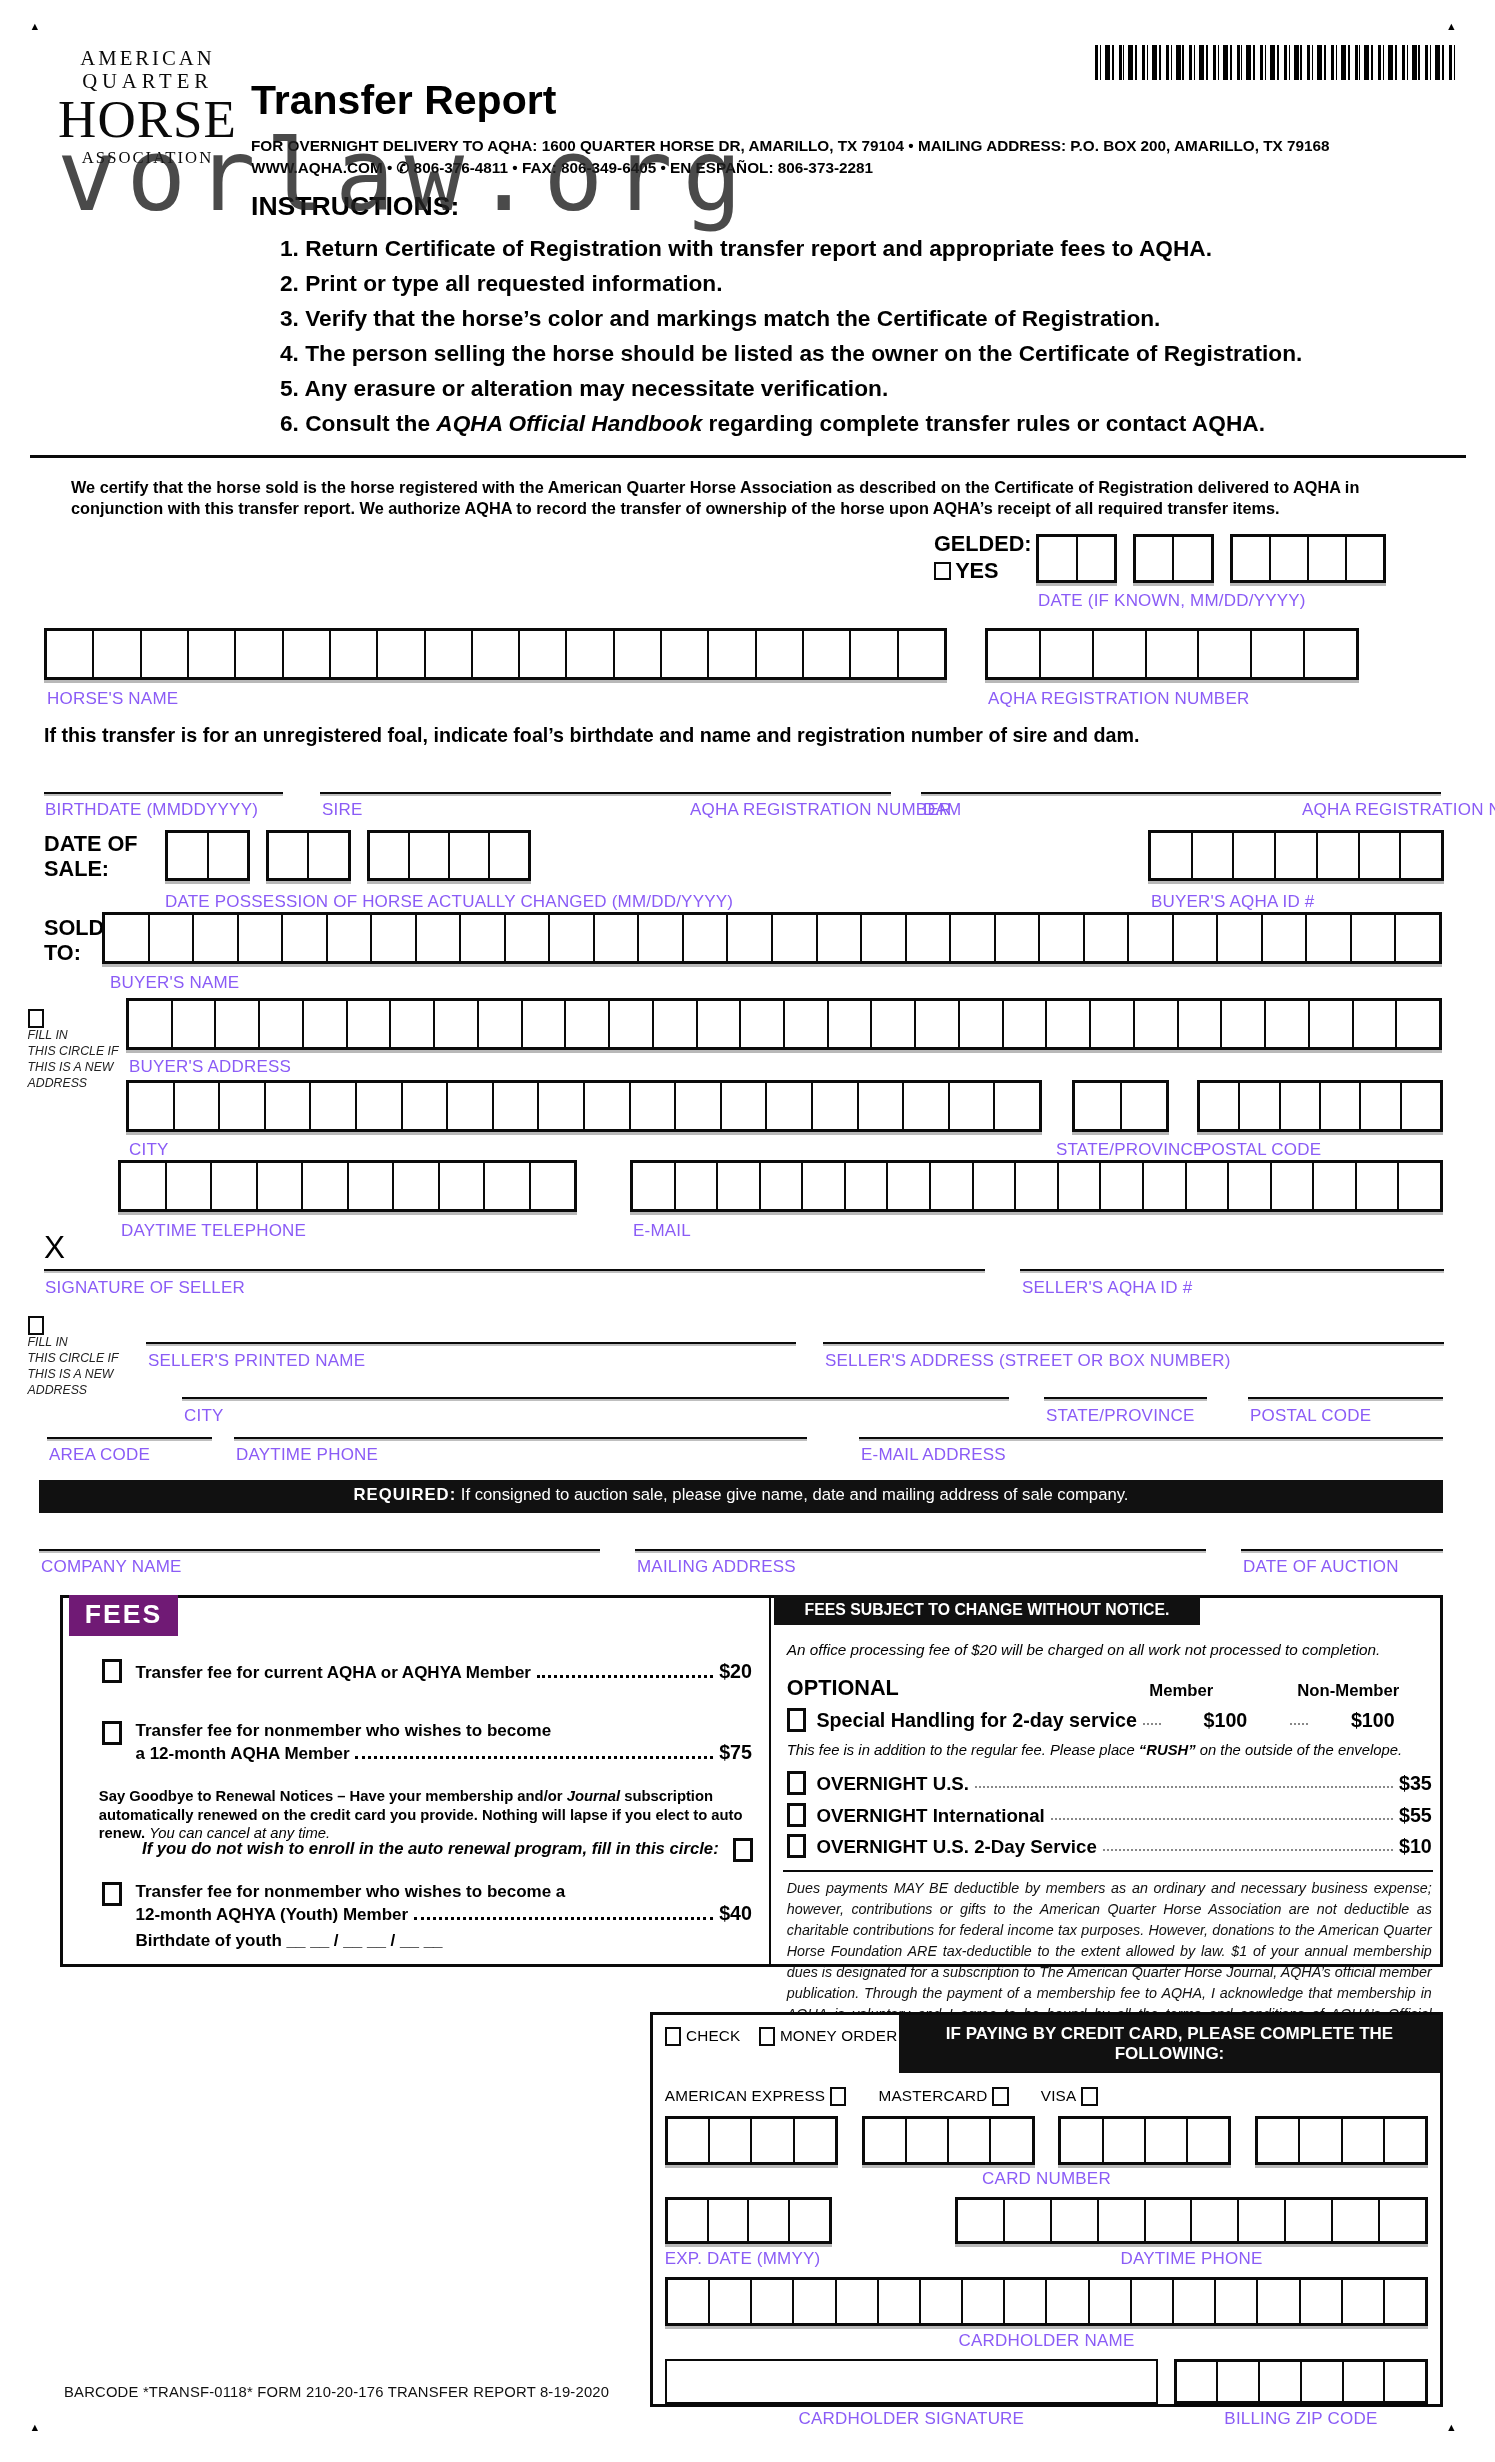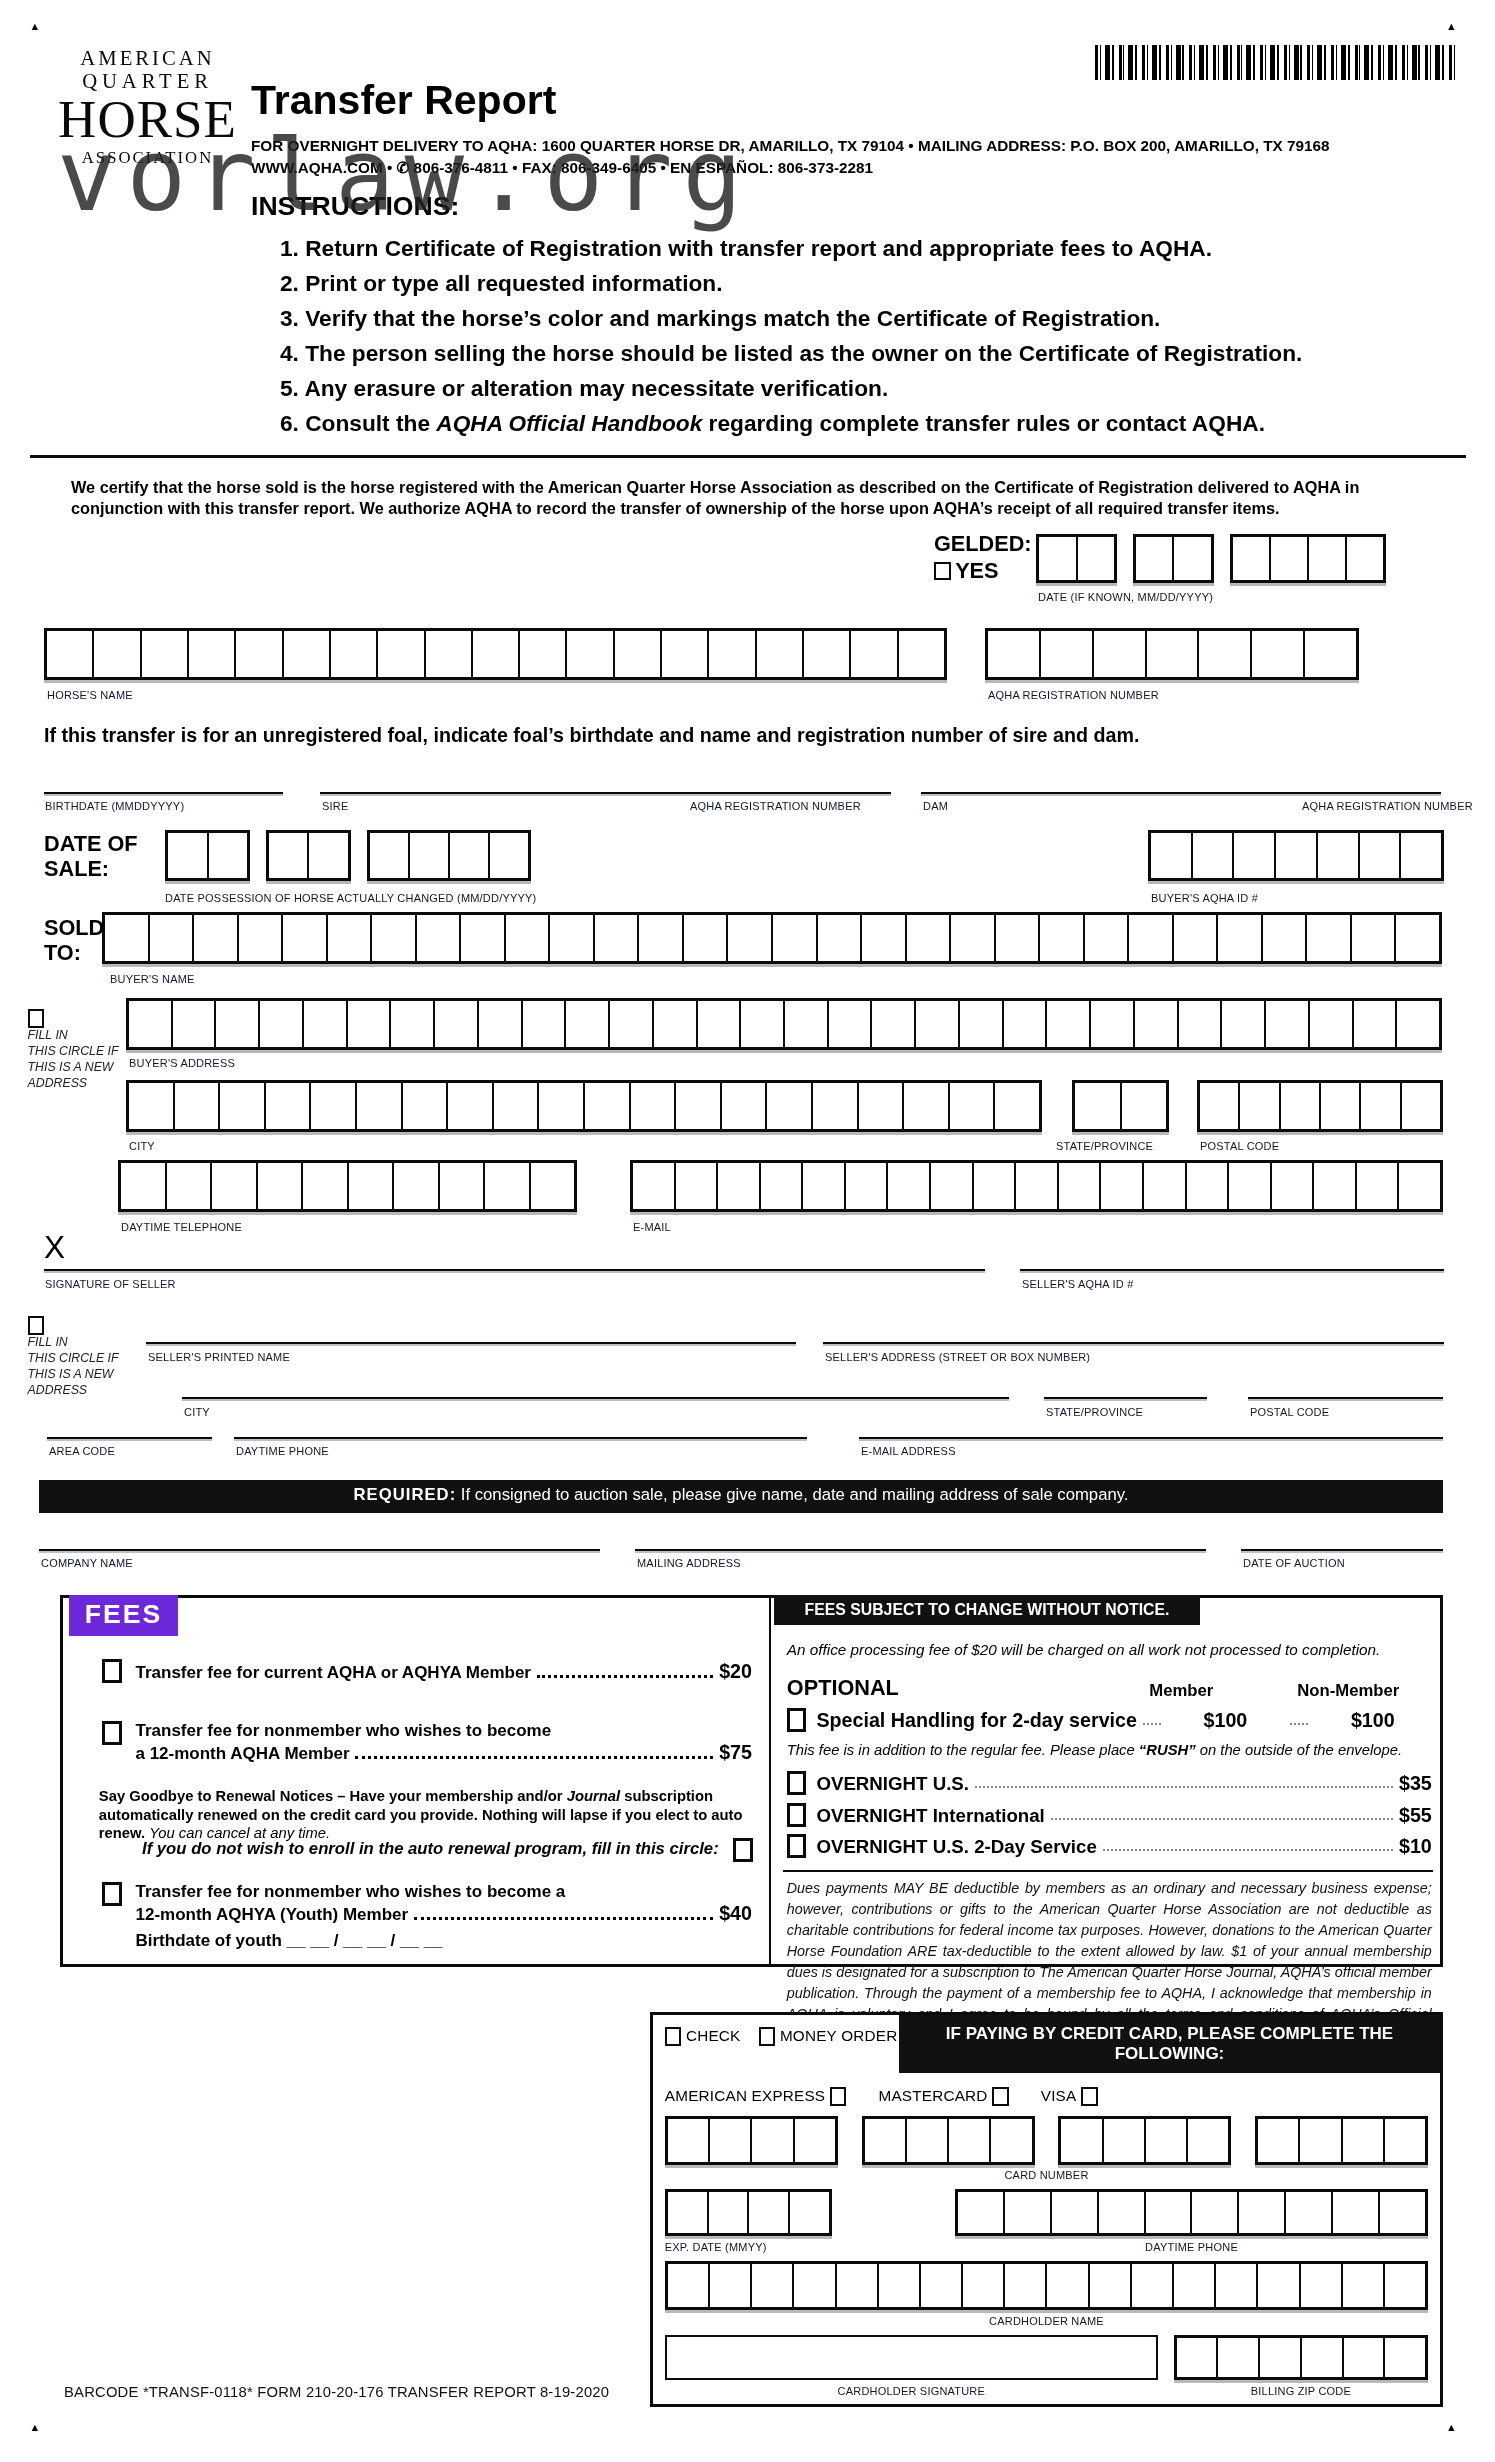--- a/index.html
+++ b/index.html
@@ -22,41 +22,41 @@
   .barcode { height:35px; background:repeating-linear-gradient(90deg,
       #000 0 3px, #fff 3px 4.9px, #000 4.9px 5.9px, #fff 5.9px 9.9px, #000 9.9px 14.8px,
       #fff 14.8px 16.7px, #000 16.7px 18.7px, #fff 18.7px 23.6px); }
 
   .h-instructions { font-size:26.6px; font-weight:bold; }
   .inst-item { font-size:22.7px; font-weight:bold; line-height:35px; }
   .rule { background:#0a0a0a; }
 
   .cert { font-size:16.3px; font-weight:bold; line-height:20.7px; }
 
-  .flabel { font-size:11px; color:#0f172a; letter-spacing:0.2px; white-space:nowrap; }
+  .flabel { font-size:17px; color:#8b5cf6; letter-spacing:0.2px; white-space:nowrap; }
   .biglab { font-size:21.7px; font-weight:bold; line-height:24.6px; }
 
   .boxes { display:flex; border:3px solid #0a0a0a; background:#fff; box-shadow:0 3px 0 rgba(0,0,0,0.28); }
   .boxes .cell { flex:1; border-right:2px solid #0a0a0a; }
   .boxes .cell:last-child { border-right:none; }
   .boxrow { display:flex; }
 
   .cb { display:inline-block; width:19.7px; height:23.6px; border:3px solid #0a0a0a; background:#fff; vertical-align:middle; }
   .cb.small { width:16.7px; height:18.7px; border-width:2.5px; }
 
   .wline { border-bottom:2.5px solid #0a0a0a; box-shadow:0 2px 0 rgba(0,0,0,0.25); }
   .newaddr { font-size:12.3px; font-style:italic; color:#222; line-height:15.8px; }
   .bold { font-weight:bold; }
 
   .reqbar { background:#111; color:#fff; text-align:center; font-size:16.7px; padding-top:4.9px; }
   .reqbar .t1 { font-weight:bold; letter-spacing:1px; }
 
   
   .feesbox { border:3px solid #0a0a0a; }
-  .fees-head { background:#6d28d9; color:#fff; font-size:26.6px; font-weight:bold; letter-spacing:2px; padding:3.9px 15.8px 5.9px 15.8px; }
+  .fees-head { background:#701a75; color:#fff; font-size:26.6px; font-weight:bold; letter-spacing:2px; padding:3.9px 15.8px 5.9px 15.8px; }
   .fees-notice { background:#111; color:#fff; font-size:15.8px; font-weight:bold; text-align:center; padding:5.9px 9.9px; }
   .feeitem { display:flex; align-items:flex-end; font-size:17px; font-weight:bold; }
   .dots { flex:1; border-bottom:3px dotted #000; margin:0 5.9px 4.9px 5.9px; }
   .dots.lt { border-bottom:2px dotted #888; margin-bottom:6.9px; }
   .price { font-size:19.7px; font-weight:bold; }
   .smallnote { font-size:14.8px; line-height:18.7px;margin-left:24px; }
   .ital { font-style:italic; }
   .dues { font-size:14.3px; font-style:italic; line-height:21px; text-align:justify; color:#111; }
   .colhead { font-size:16.7px; font-weight:bold; text-align:center; }
 

